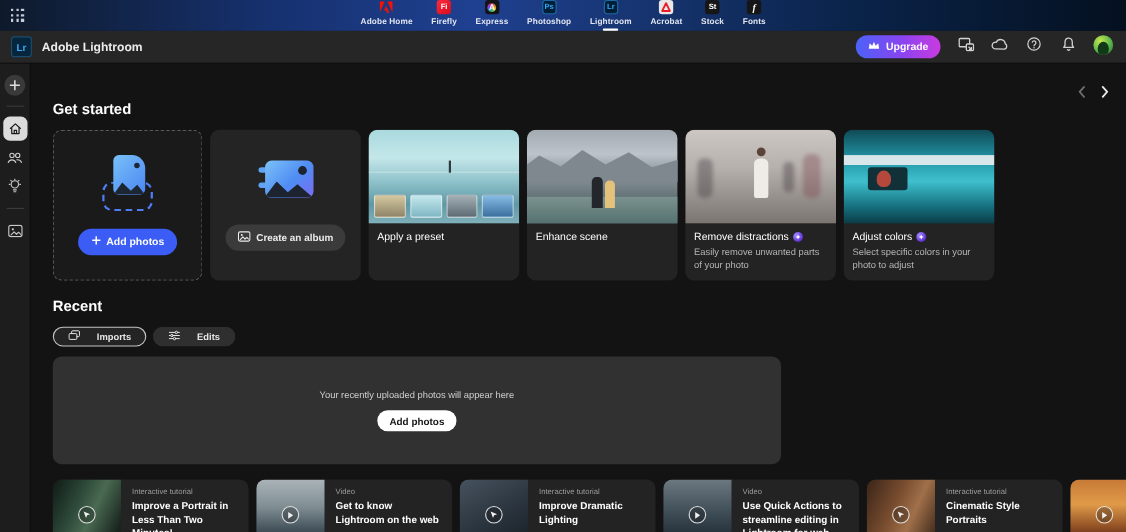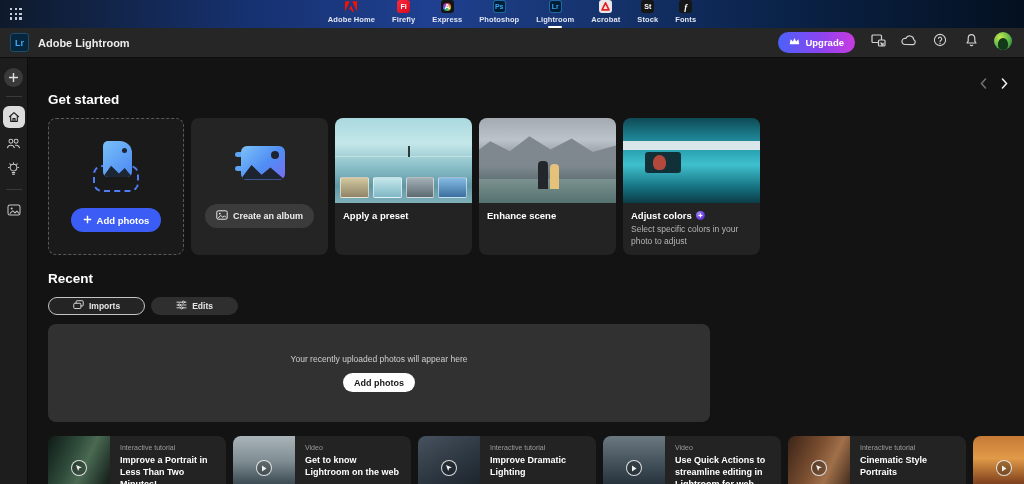--- a/index.html
+++ b/index.html
@@ -83,21 +83,21 @@
   .al-moon { position:absolute; right:6px; top:5px; width:8px; height:8px; border-radius:50%; background:#1d2430; }
   .al-tab { position:absolute; left:0; width:8px; height:5px; border-radius:3px; background:#5fa3f5; }
   .al-tab.t1 { top:6px; } .al-tab.t2 { top:20px; }
   .btn-secondary { height:24px; padding:0 11px; border:none; border-radius:12px; background:#3b3b3b; color:#ececec;
     font-size:9px; font-weight:bold; display:flex; align-items:center; gap:5px; cursor:pointer; font-family:"Liberation Sans", sans-serif; }
 
   .feature-card { width:137px; flex-shrink:0; background:#232323; border-radius:8px; overflow:hidden;
     display:flex; flex-direction:column; cursor:pointer; }
   .feature-img { height:85px; position:relative; flex-shrink:0; }
   .feature-body { padding:7px 8px 0; }
-  .feature-title { font-size:9.5px; font-weight:bold; color:#fff; display:flex; align-items:center; gap:4px; }
+  .feature-title { font-size:9.5px; font-weight:normal; color:#fff; display:flex; align-items:center; gap:4px; }
   .ai-badge { width:9px; height:9px; border-radius:50%; display:inline-flex; align-items:center; justify-content:center;
     background:radial-gradient(circle at 30% 30%, #9d8bff 0%, #6a3bdc 60%, #45189e 100%); }
   .feature-desc { font-size:8.5px; color:#b5b5b5; line-height:1.4; margin-top:3px; }
 
   .img-preset { background:linear-gradient(180deg,#a9d9df 0%,#c4e7e9 30%,#8fc3cb 55%,#5f98a5 80%,#7fb0ba 100%); }
   .preset-horizon { position:absolute; top:45%; left:0; right:0; height:1px; background:rgba(255,255,255,.35); }
   .preset-person { position:absolute; top:33%; left:53%; width:2px; height:11px; background:#2e3a3c; }
   .preset-thumbs { position:absolute; left:5px; right:5px; bottom:5px; display:flex; gap:4px; }
   .preset-thumb { flex:1; height:21px; border-radius:2px; border:1px solid rgba(255,255,255,.55); }
   .pt1 { background:linear-gradient(180deg,#d3c89e,#8f8468); }
@@ -131,22 +131,22 @@
   .blur-fig2 { position:absolute; bottom:0; left:52%; width:18px; height:34px; background:#40141e; border-radius:8px 8px 0 0; }
 
   .img-colors { background:linear-gradient(180deg,#0f4a56 0%,#2397a8 32%,#3fc0cd 55%,#16707f 82%,#0b3d47 100%); }
   .van-stripe { position:absolute; top:27%; left:0; right:0; height:9px; background:#e8eef0; opacity:.92; }
   .van-window { position:absolute; top:40%; left:16%; width:36px; height:21px; background:#123038; border-radius:3px; }
   .van-person { position:absolute; top:43%; left:22%; width:13px; height:15px; background:#b5483c; border-radius:50% 50% 40% 40%; }
 
   
   .recent-sec { margin-top:16px; }
   .chips { display:flex; gap:6px; margin-bottom:9px; }
-  .chip { height:18px; padding:0 24px; border-radius:9px; border:1px solid transparent; background:#2f2f2f;
-    color:#e6e6e6; font-size:8.5px; font-weight:bold; display:flex; align-items:center; gap:5px; cursor:pointer;
+  .chip { height:18px; padding:0 13px; border-radius:9px; border:1px solid transparent; background:#2f2f2f;
+    color:#e6e6e6; font-size:8.5px; font-weight:bold; display:flex; align-items:center; gap:15px; cursor:pointer;
     font-family:"Liberation Sans", sans-serif; }
   .chip.active { border-color:#c4c4c4; background:#242424; }
   .recent-panel { width:662px; height:98px; background:#313131; border-radius:8px;
     display:flex; flex-direction:column; align-items:center; justify-content:center; gap:9px; }
   .empty-text { font-size:8.5px; color:#cfcfcf; }
   .btn-white { height:19px; padding:0 11px; border:none; border-radius:10px; background:#fff; color:#151515;
     font-size:9px; font-weight:bold; cursor:pointer; font-family:"Liberation Sans", sans-serif; }
 
   
   .learn-sec { margin-top:14px; }
@@ -402,20 +402,40 @@
             <span class="enh-p1"></span>
             <span class="enh-p2"></span>
         </div>
         <div class="feature-body">
           <div class="feature-title">
               <span>Enhance scene</span>
             </div>
         </div>
       </div>
 
+      <div class="feature-card">
+        <div class="feature-img img-remove">
+          <span class="rm-blob rb1"></span>
+            <span class="rm-blob rb2"></span>
+            <span class="rm-blob rb3"></span>
+          <span class="rm-figure"></span>
+            <span class="rm-head"></span>
+        </div>
+        <div class="feature-body">
+          <div class="feature-title">
+            <span>Remove distractions</span>
+            <span class="ai-badge">
+              <svg width="5" height="5" viewBox="0 0 6 6">
+                  <path d="M3 0 L3.8 2.2 L6 3 L3.8 3.8 L3 6 L2.2 3.8 L0 3 L2.2 2.2 Z" fill="#fff"></path>
+                </svg>
+            </span>
+          </div>
+          <div class="feature-desc">Easily remove unwanted parts of your photo</div>
+        </div>
+      </div>
 
 
       <div class="feature-card">
         <div class="feature-img img-colors">
           <span class="van-stripe"></span>
             <span class="van-window"></span>
             <span class="van-person"></span>
         </div>
         <div class="feature-body">
           <div class="feature-title">

